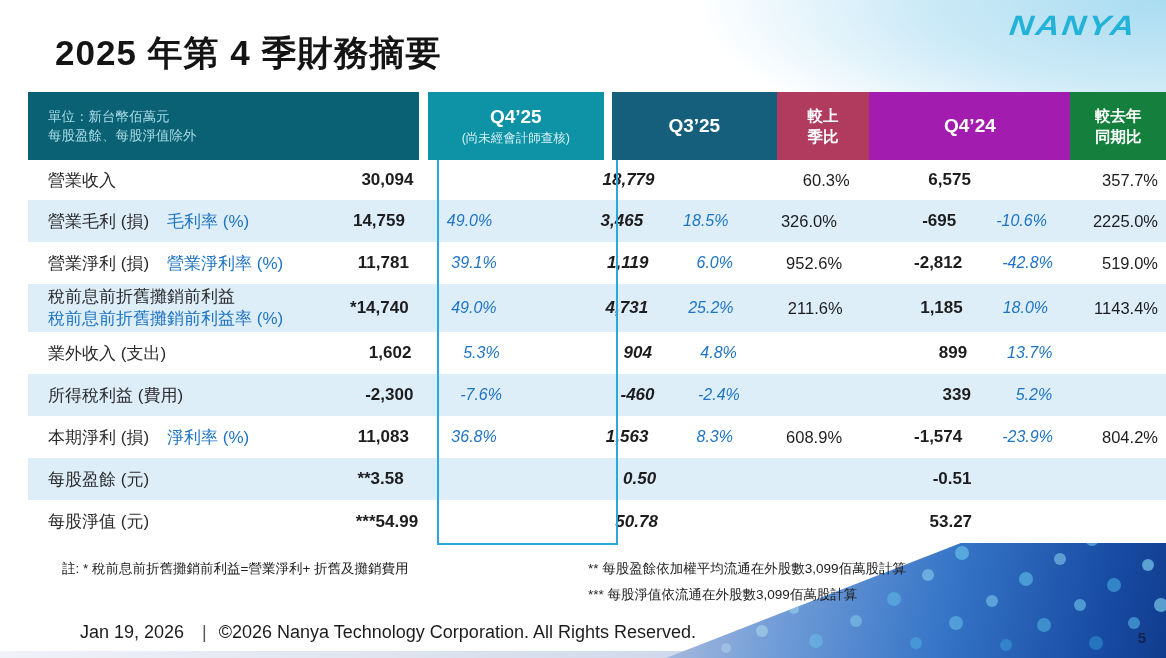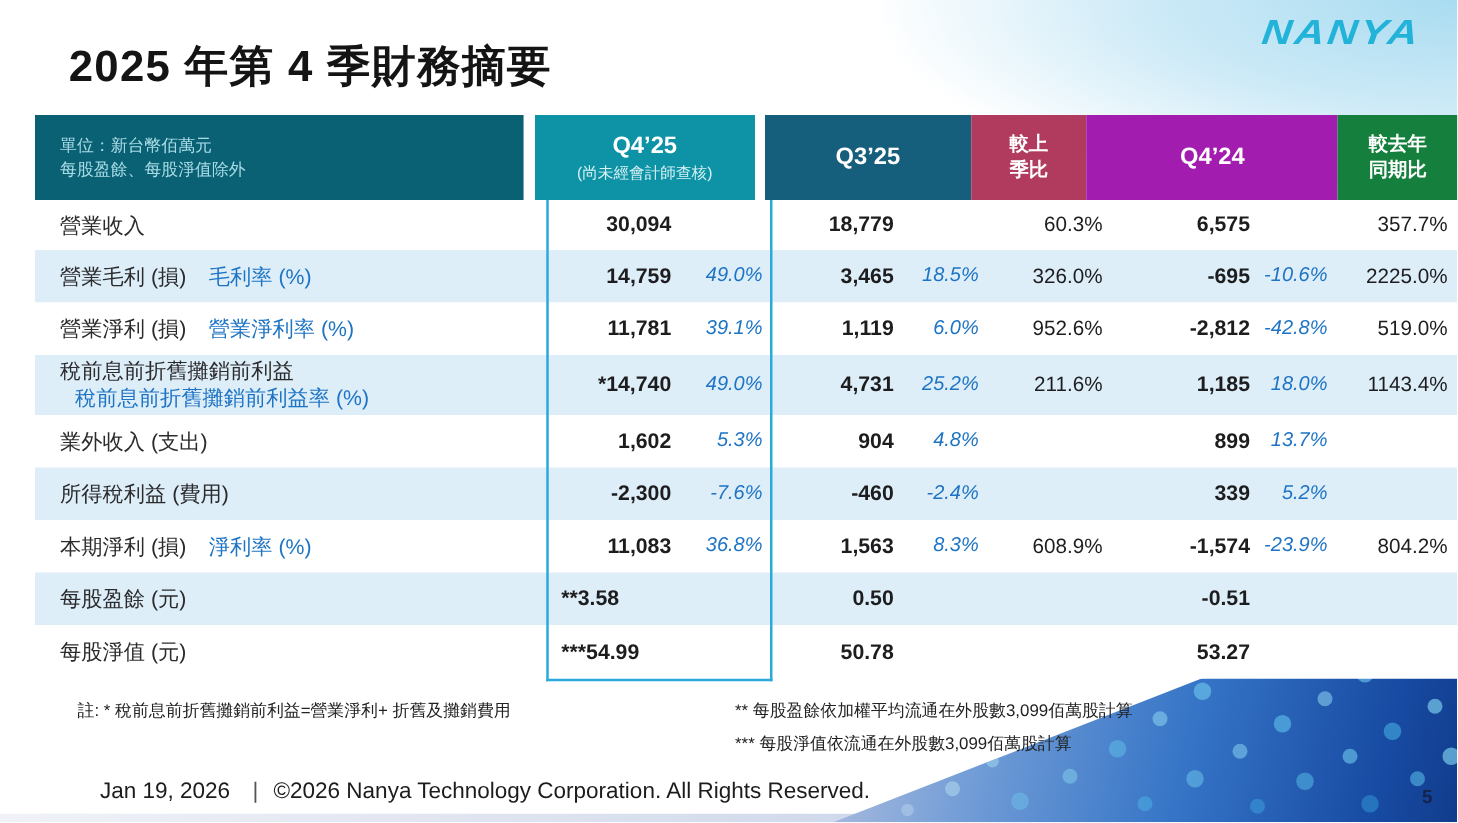--- a/index.html
+++ b/index.html
@@ -37,39 +37,39 @@
   .th-q325 { width:169px; background:#155f7c; display:flex; align-items:center; justify-content:center;
     font-size:19px; font-weight:700; }
   .th-qoq { width:95px; background:#b13a5f; display:flex; flex-direction:column; align-items:center; justify-content:center;
     font-size:15.5px; font-weight:700; line-height:21px; }
   .th-q424 { width:206px; background:#a21caf; display:flex; align-items:center; justify-content:center;
     font-size:19px; font-weight:700; }
   .th-yoy { width:98px; background:#15803d; display:flex; flex-direction:column; align-items:center; justify-content:center;
     font-size:15.5px; font-weight:700; line-height:21px; }
 
   .tbody { position:relative; }
-  .tr { display:flex; align-items:center; background:#ffffff; }
+  .tr { display:flex; align-items:center; background:#ffffff;gap:40px; }
   .tr.band { background:#ddeef8; }
   .h40{height:40px} .h42{height:42px} .h48{height:48px} .h43{height:43px}
 
   .td { font-size:17px; color:#1d1d1f; }
   .td.label { width:409px; padding-left:20px; display:flex; align-items:center; }
   .td.label .lab { color:#2b2b2d; }
   .td.label .sub { color:#1e74c4; margin-left:18px; }
   .td.label.stacked { flex-direction:column; align-items:flex-start; justify-content:center; line-height:22px; }
-  .td.label.stacked .sub { margin-left:12px; }
+  .td.label.stacked .sub { margin-left:0; }
 
   .num { font-weight:700; text-align:right; }
   .pct { color:#1e74c4; font-style:italic; text-align:right; font-size:16px; }
   .chg { text-align:right; font-size:16.5px; color:#1d1d1f; }
 
   .q425v { width:100px; }
   .q425p { width:81px; padding-right:8px; }
   .colgap { width:8px; }
-  .q325v { width:89px; }
+  .q325v { width:89px;font-style:italic; }
   .q325p { width:80px; padding-right:12px; }
   .qoq   { width:95px; padding-right:8px; }
   .q424v { width:110px; }
   .q424p { width:68px; padding-right:6px; }
   .yoy   { width:98px; padding-right:8px; }
   .td.alignleft { text-align:left; padding-left:12px; }
 
   .hl-box { position:absolute; left:409px; top:68px; width:181px; height:385px;
     border:2px solid #2ba9dd; border-top:none; pointer-events:none; }
 

